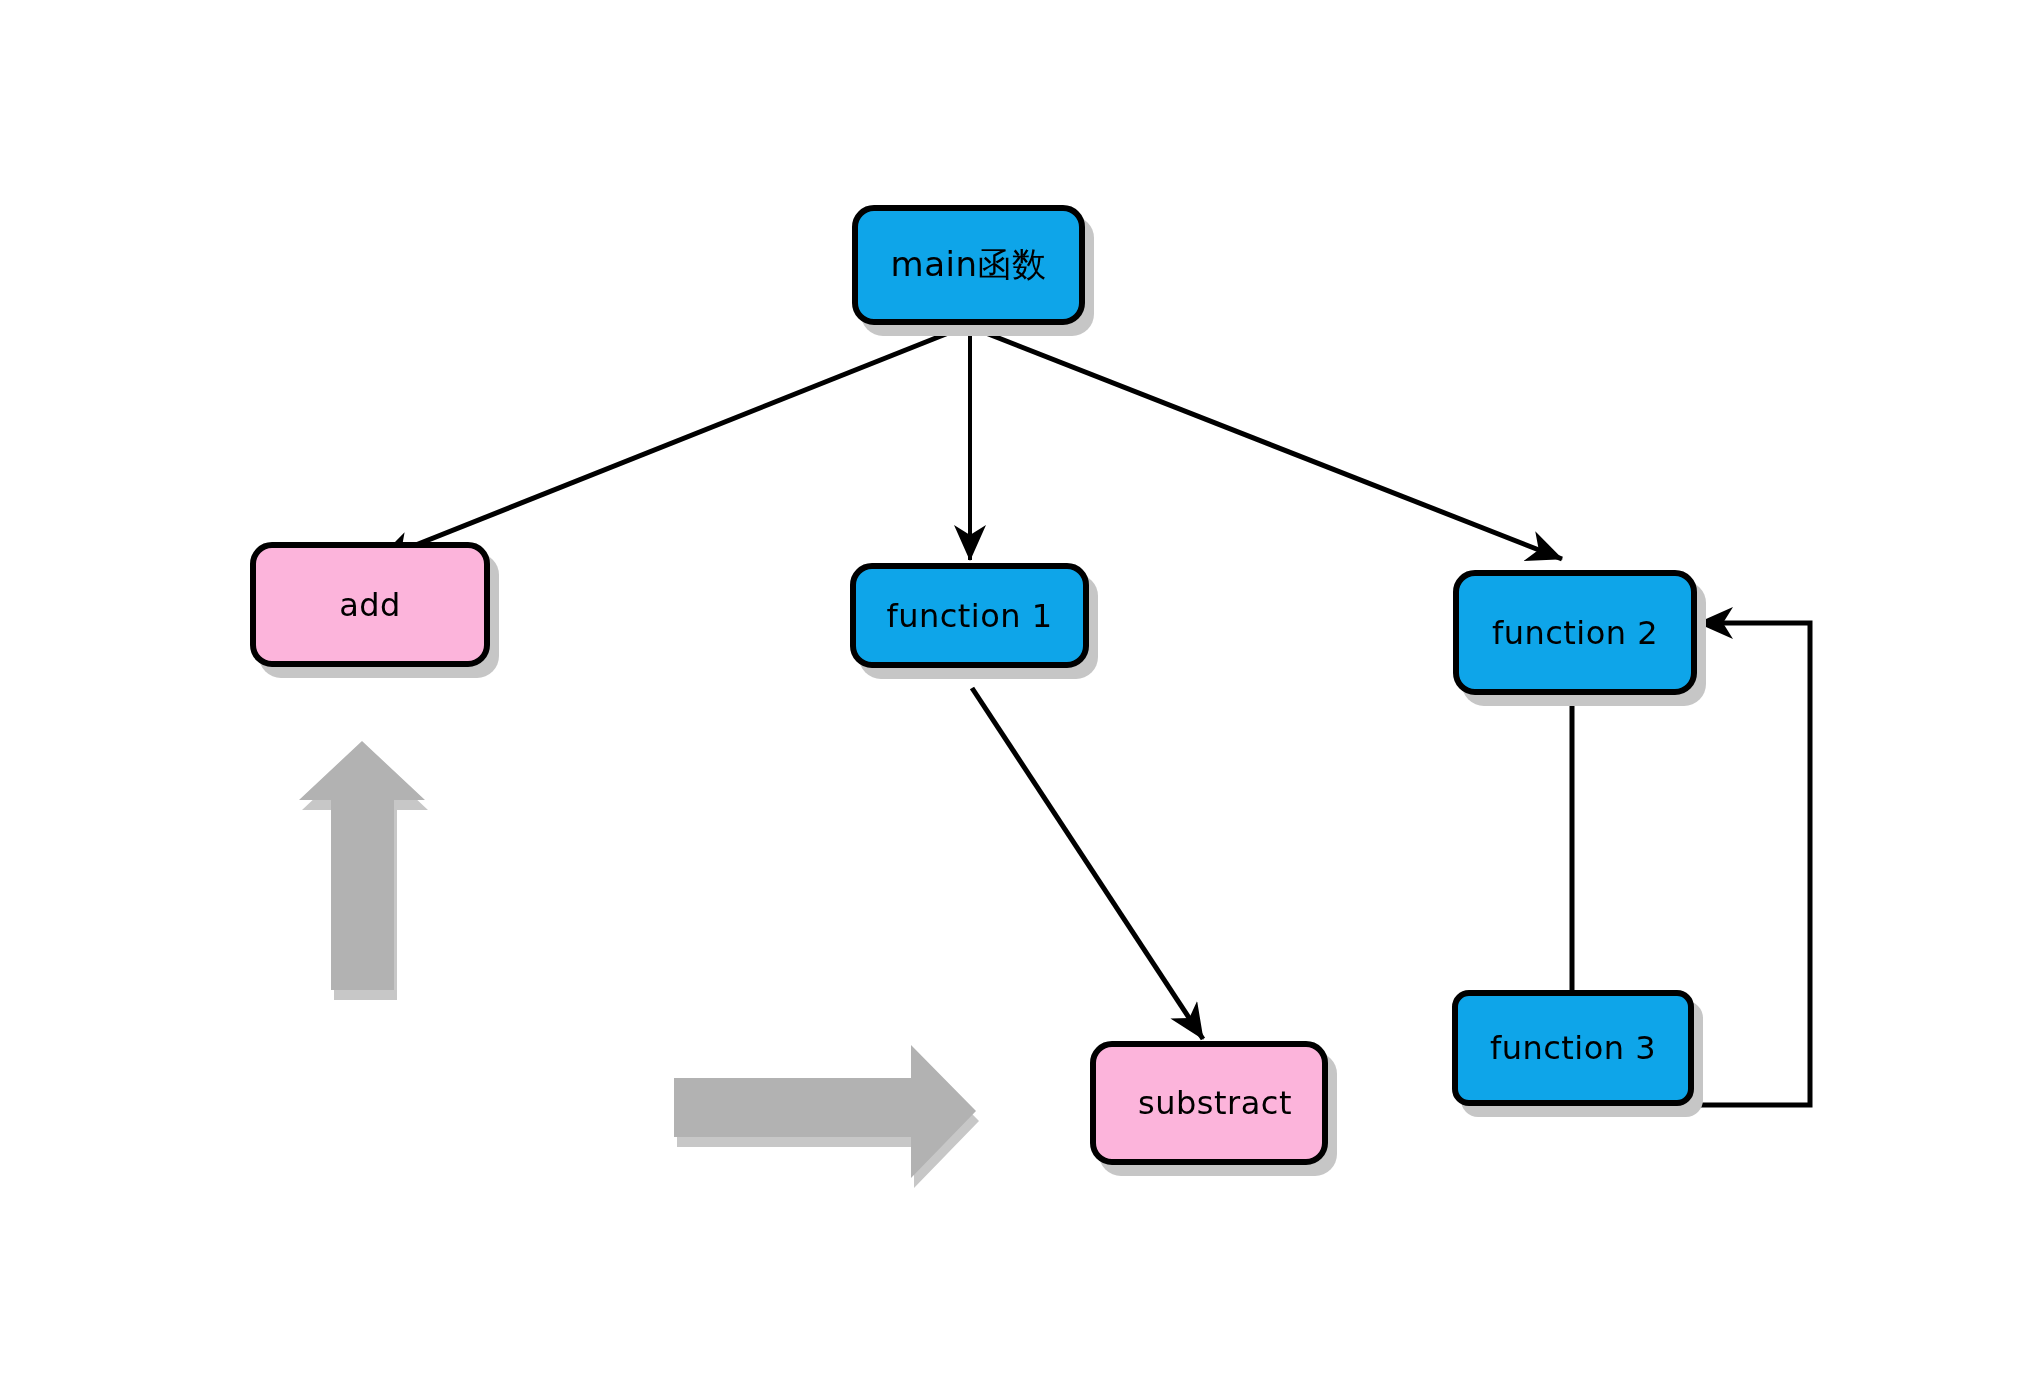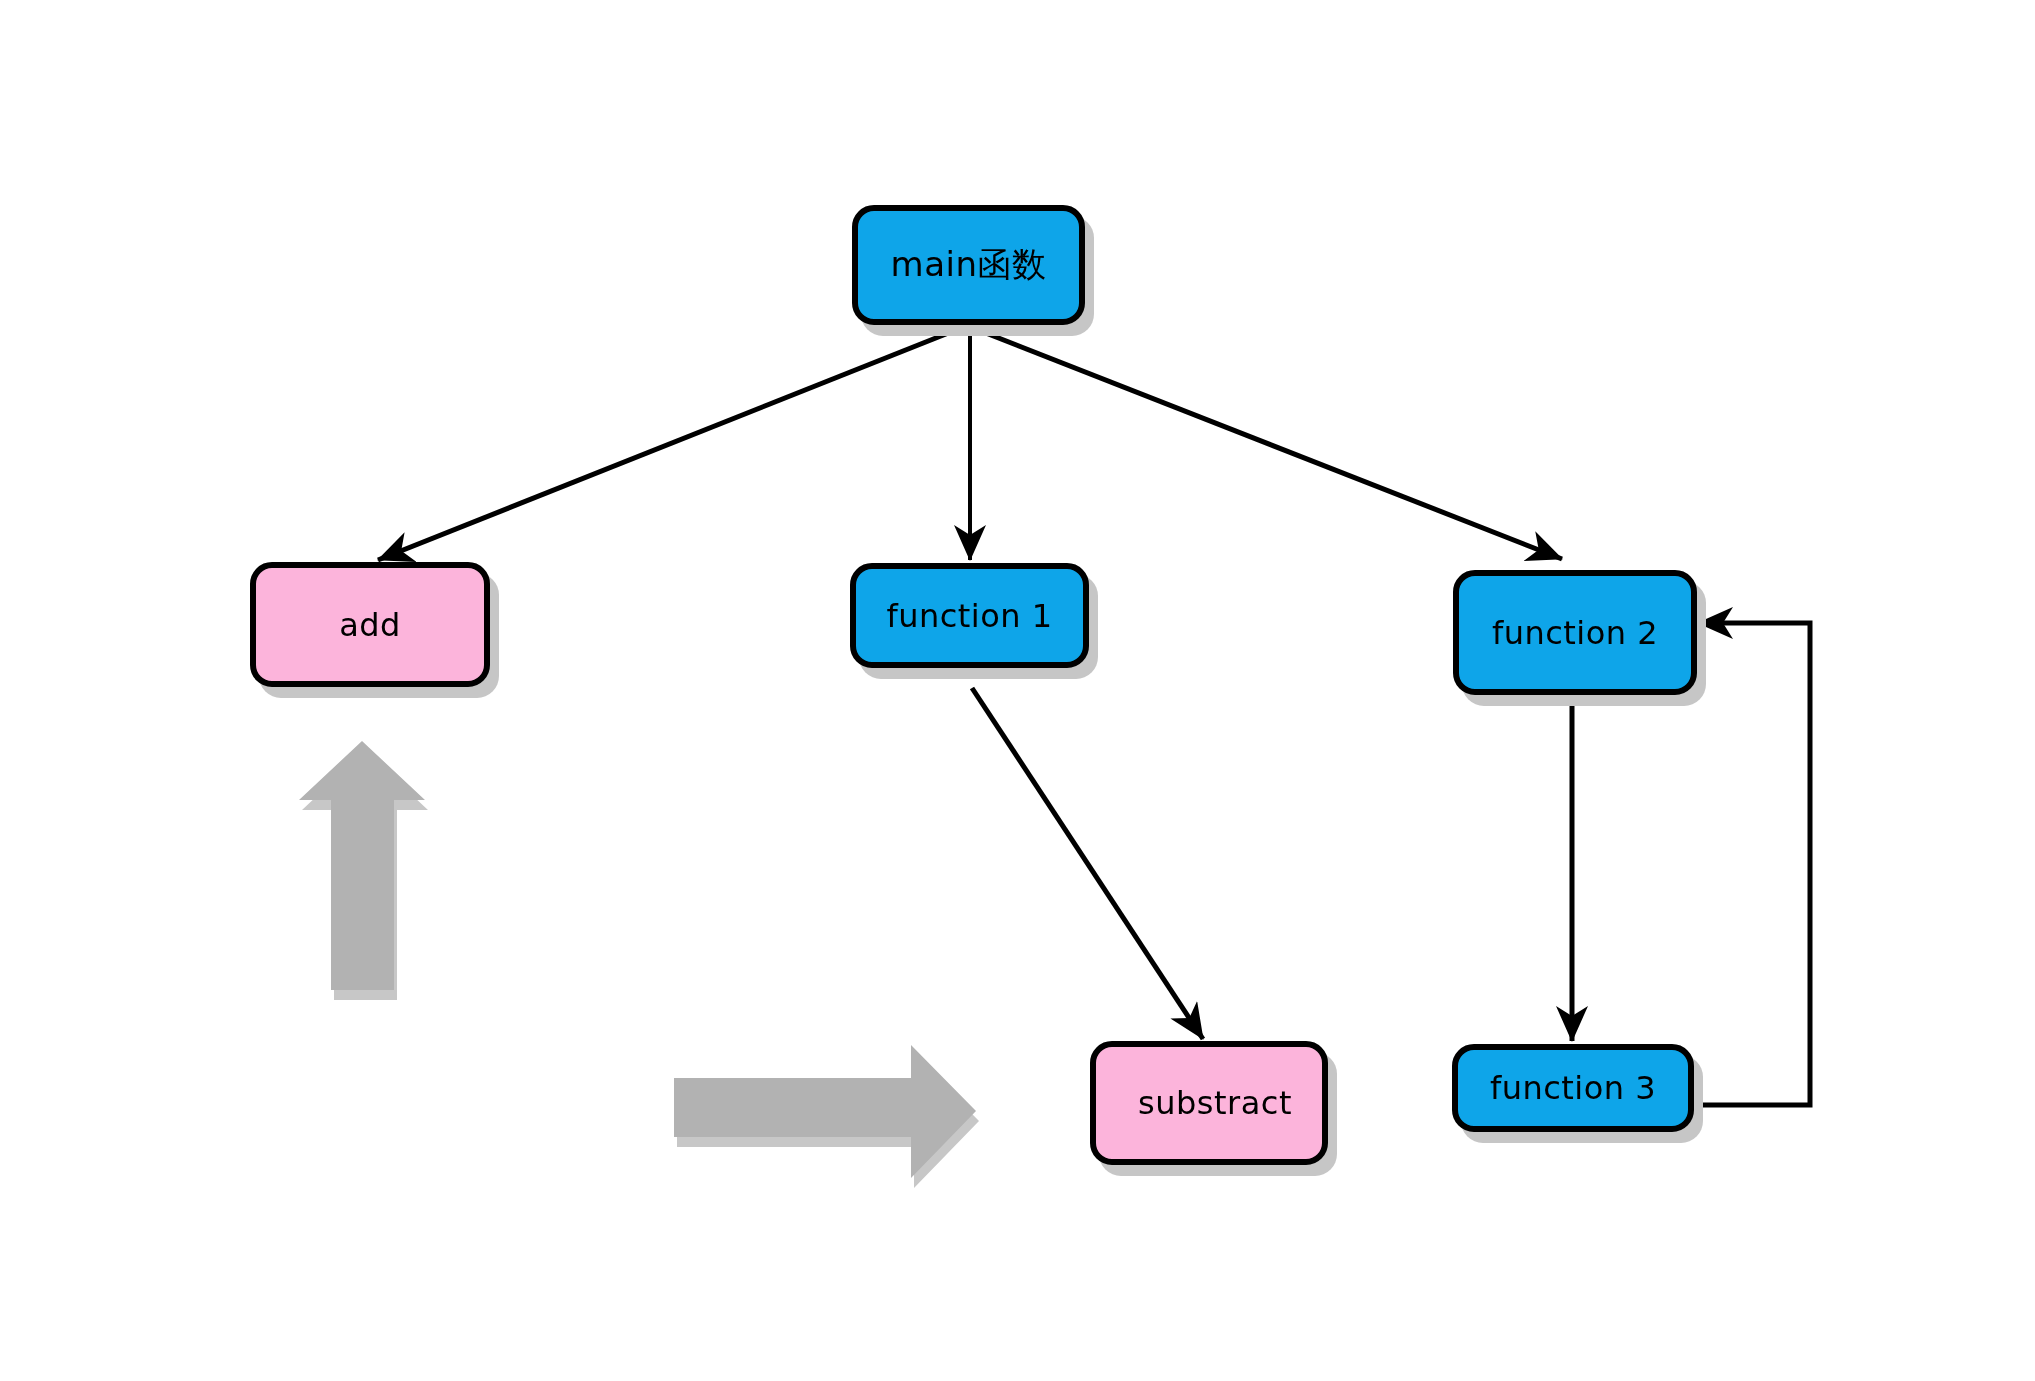--- a/index.html
+++ b/index.html
@@ -18,25 +18,25 @@
     border-radius:22px;
     box-shadow:9px 11px 0 #c6c6c6;
     display:flex;align-items:center;justify-content:center;
     color:#000;font-size:32px;letter-spacing:0.5px;
     white-space:nowrap;
   }
   .fn{background:#0ea5e9;}
   .leaf{background:#fcb4db;}
   .legend{background:#ffffff;font-size:36px;}
   .node-main{left:852px;top:205px;width:233px;height:120px;font-size:34px;}
-  .node-add{left:250px;top:562px;width:240px;height:125px;}
+  .node-add{left:250px;top:542px;width:240px;height:125px;}
   .node-f1{left:850px;top:563px;width:239px;height:105px;}
   .node-f2{left:1453px;top:562px;width:244px;height:125px;margin-top:8px;}
   .node-sub{left:1090px;top:1041px;width:238px;height:124px;padding-left:12px;}
-  .node-f3{left:1452px;top:1044px;width:242px;height:88px;}
+  .node-f3{left:1452px;top:990px;width:242px;height:116px;border-radius:17px;}
   .node-legend{left:203px;top:1043px;width:332px;height:122px;}
   .gray-arrow{filter:drop-shadow(3px 10px 0 #c7c7c7);}
 </style>
 </head>
 <body>
 
 <div class="canvas">
 
   <svg class="wires" width="2035" height="1381" viewBox="0 0 2035 1381">
     <defs>

